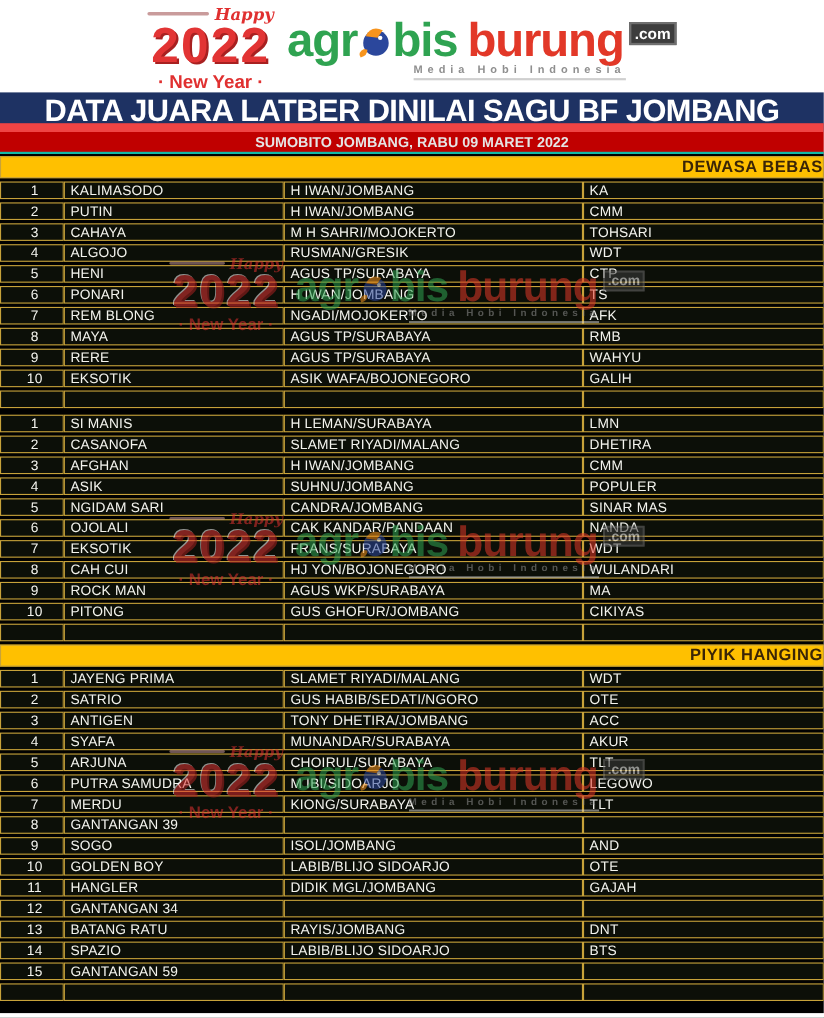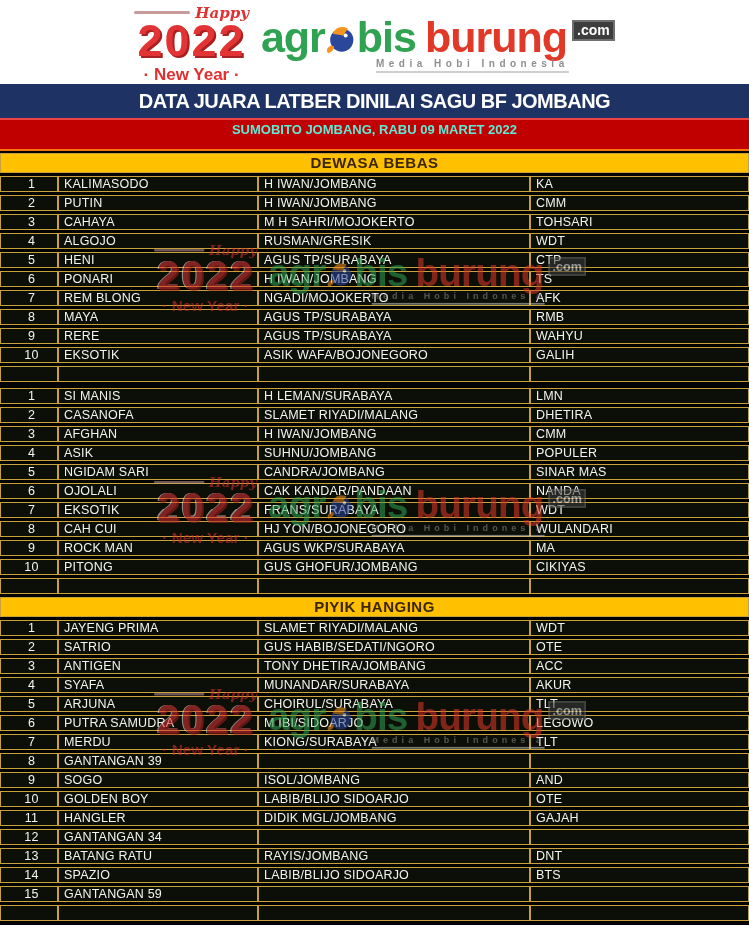--- a/index.html
+++ b/index.html
@@ -33,29 +33,29 @@
   .agr,.bis{color:var(--brandgreen);}
   .burung{color:var(--brandred);margin-left:9px;}
   .bird{align-self:center;margin:0 -1px;position:relative;top:2px;}
   .tld{align-self:flex-start;margin-left:5px;margin-top:3px;background:#3d3d3d;color:#fff;
        border:2px solid #6f6f6f;font-weight:700;font-size:14px;letter-spacing:0;padding:0 3px;line-height:17px;}
   .tagline{color:#8f8f8f;font-weight:600;font-size:10px;letter-spacing:4.5px;text-align:right;
            margin-top:1px;margin-right:46px;border-bottom:2px solid #cfcfcf;padding-bottom:2px;width:fit-content;margin-left:auto;}
 
   
   .titlebar{height:36px;line-height:34px;background:var(--navy);color:#fff;text-align:center;
-            font-weight:800;font-size:20px;letter-spacing:-0.5px;border-bottom:2px solid #ef4444;}
-  .subtitlebar{height:31px;line-height:19px;background:var(--red);color:#5eead4;text-align:center;
-               font-weight:700;font-size:13px;border-bottom:2px solid #f97316;}
+            font-weight:800;font-size:28px;letter-spacing:-0.5px;border-bottom:8px solid #ef4444;}
+  .subtitlebar{height:20px;line-height:19px;background:var(--red);color:#e5e5e5;text-align:center;
+               font-weight:700;font-size:13px;border-bottom:2px solid #14b8a6;}
 
   
   .board{height:781px;background:#000;overflow:hidden;padding-top:2px;}
   .group{position:relative;}
   .band{height:20px;line-height:18px;background:var(--gold);border:1px solid var(--goldline);
-        color:var(--bandink);text-align:center;font-weight:700;font-size:15px;letter-spacing:0.5px;}
+        color:var(--bandink);text-align:right;font-weight:700;font-size:15px;letter-spacing:0.5px;}
   table.grid{width:100%;border-collapse:separate;border-spacing:0 3px;table-layout:fixed;}
   table.grid td{height:16px;border:1px solid var(--goldline);background:var(--cellbg);
                 color:var(--ink);font-size:12.5px;line-height:14px;letter-spacing:0.2px;
                 white-space:nowrap;overflow:hidden;padding:0 0 0 5px;}
   td.c0{width:58px;text-align:center;padding:0;}
   td.c1{width:200px;}
   td.c2{width:272px;}
 
   
   .watermark{position:absolute;top:86px;left:50%;transform:translateX(-51%) scale(0.9);

